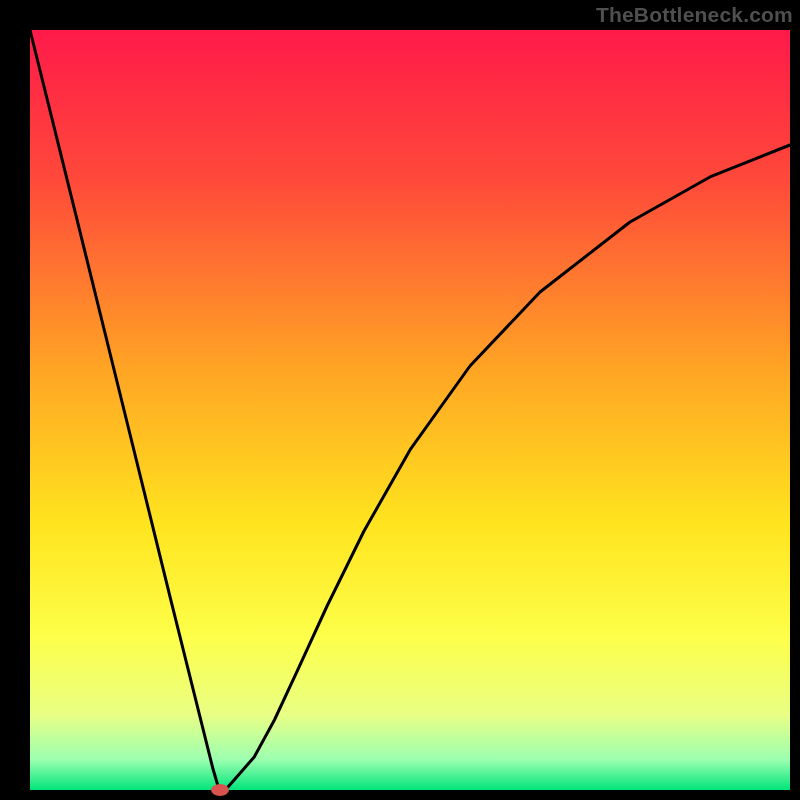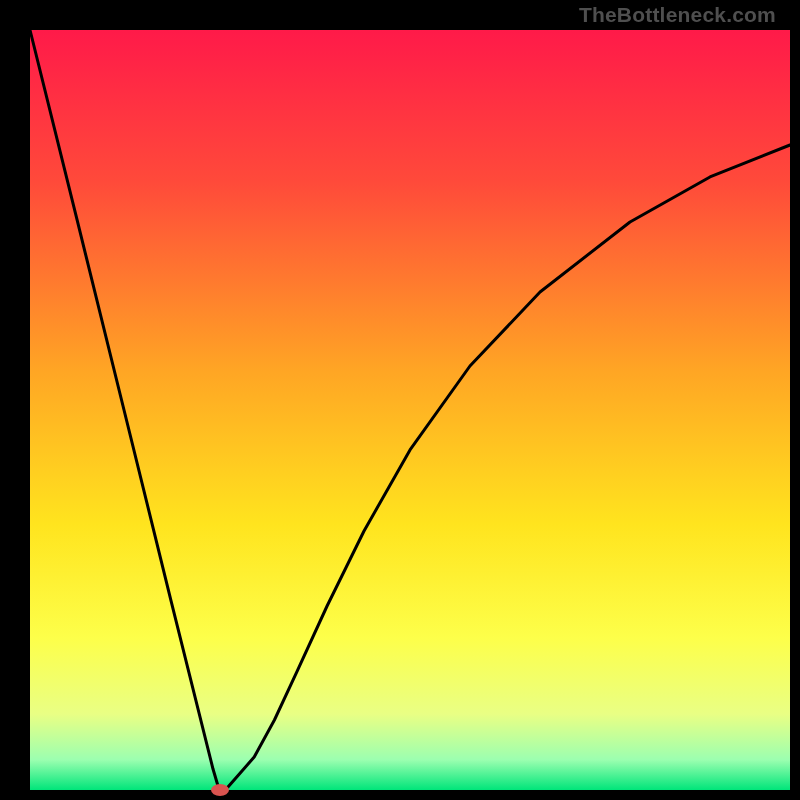--- a/index.html
+++ b/index.html
@@ -13,21 +13,21 @@
   }
   .frame {
     position: relative;
     width: 800px;
     height: 800px;
     background: #000;
   }
   .attribution {
     position: absolute;
     top: 3px;
-    right: 24px;
+    right: 7px;
     color: #4f4f4f;
     font-size: 21px;
     font-weight: 600;
     letter-spacing: 0.2px;
     user-select: none;
   }
   svg {
     position: absolute;
     top: 0;
     left: 0;

